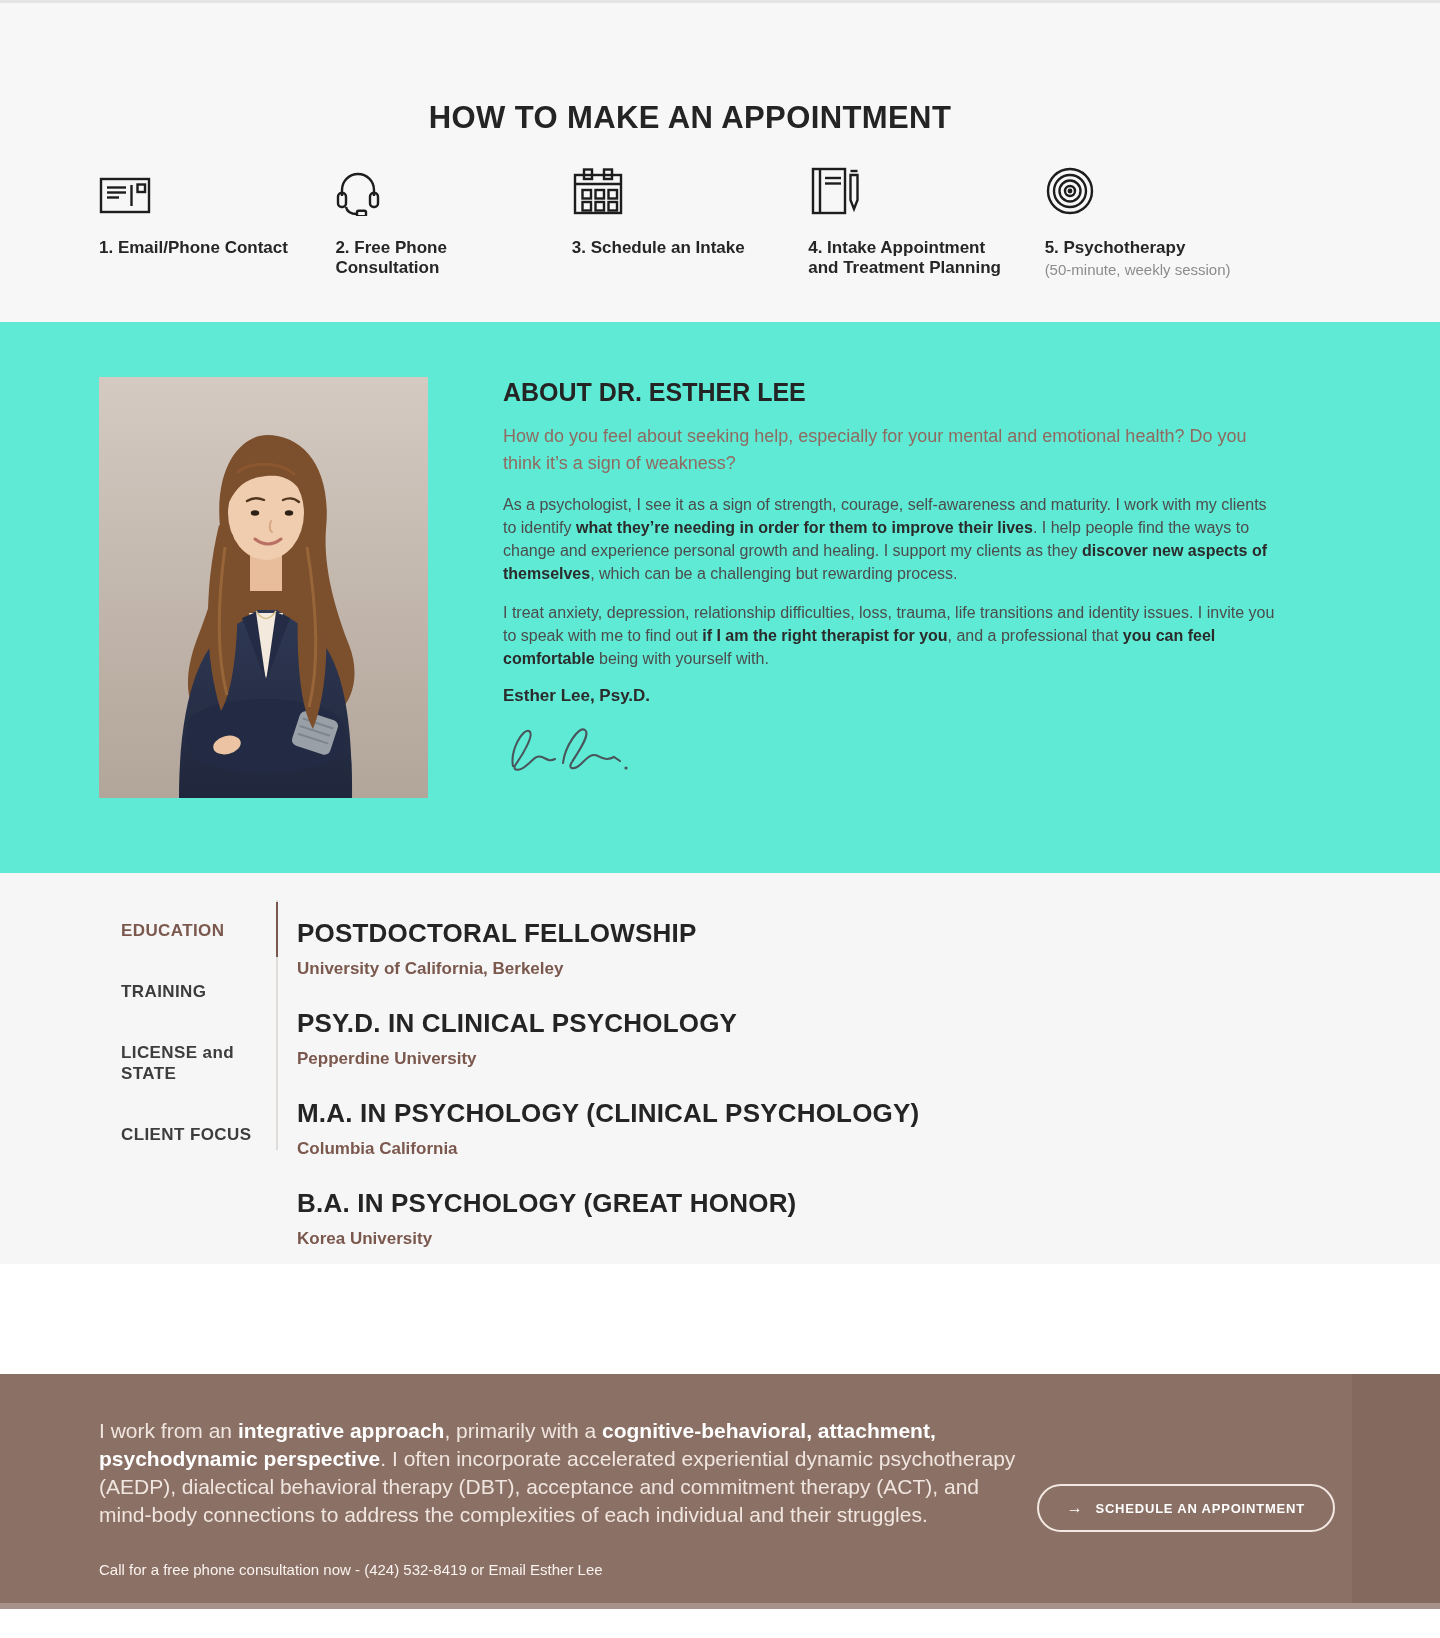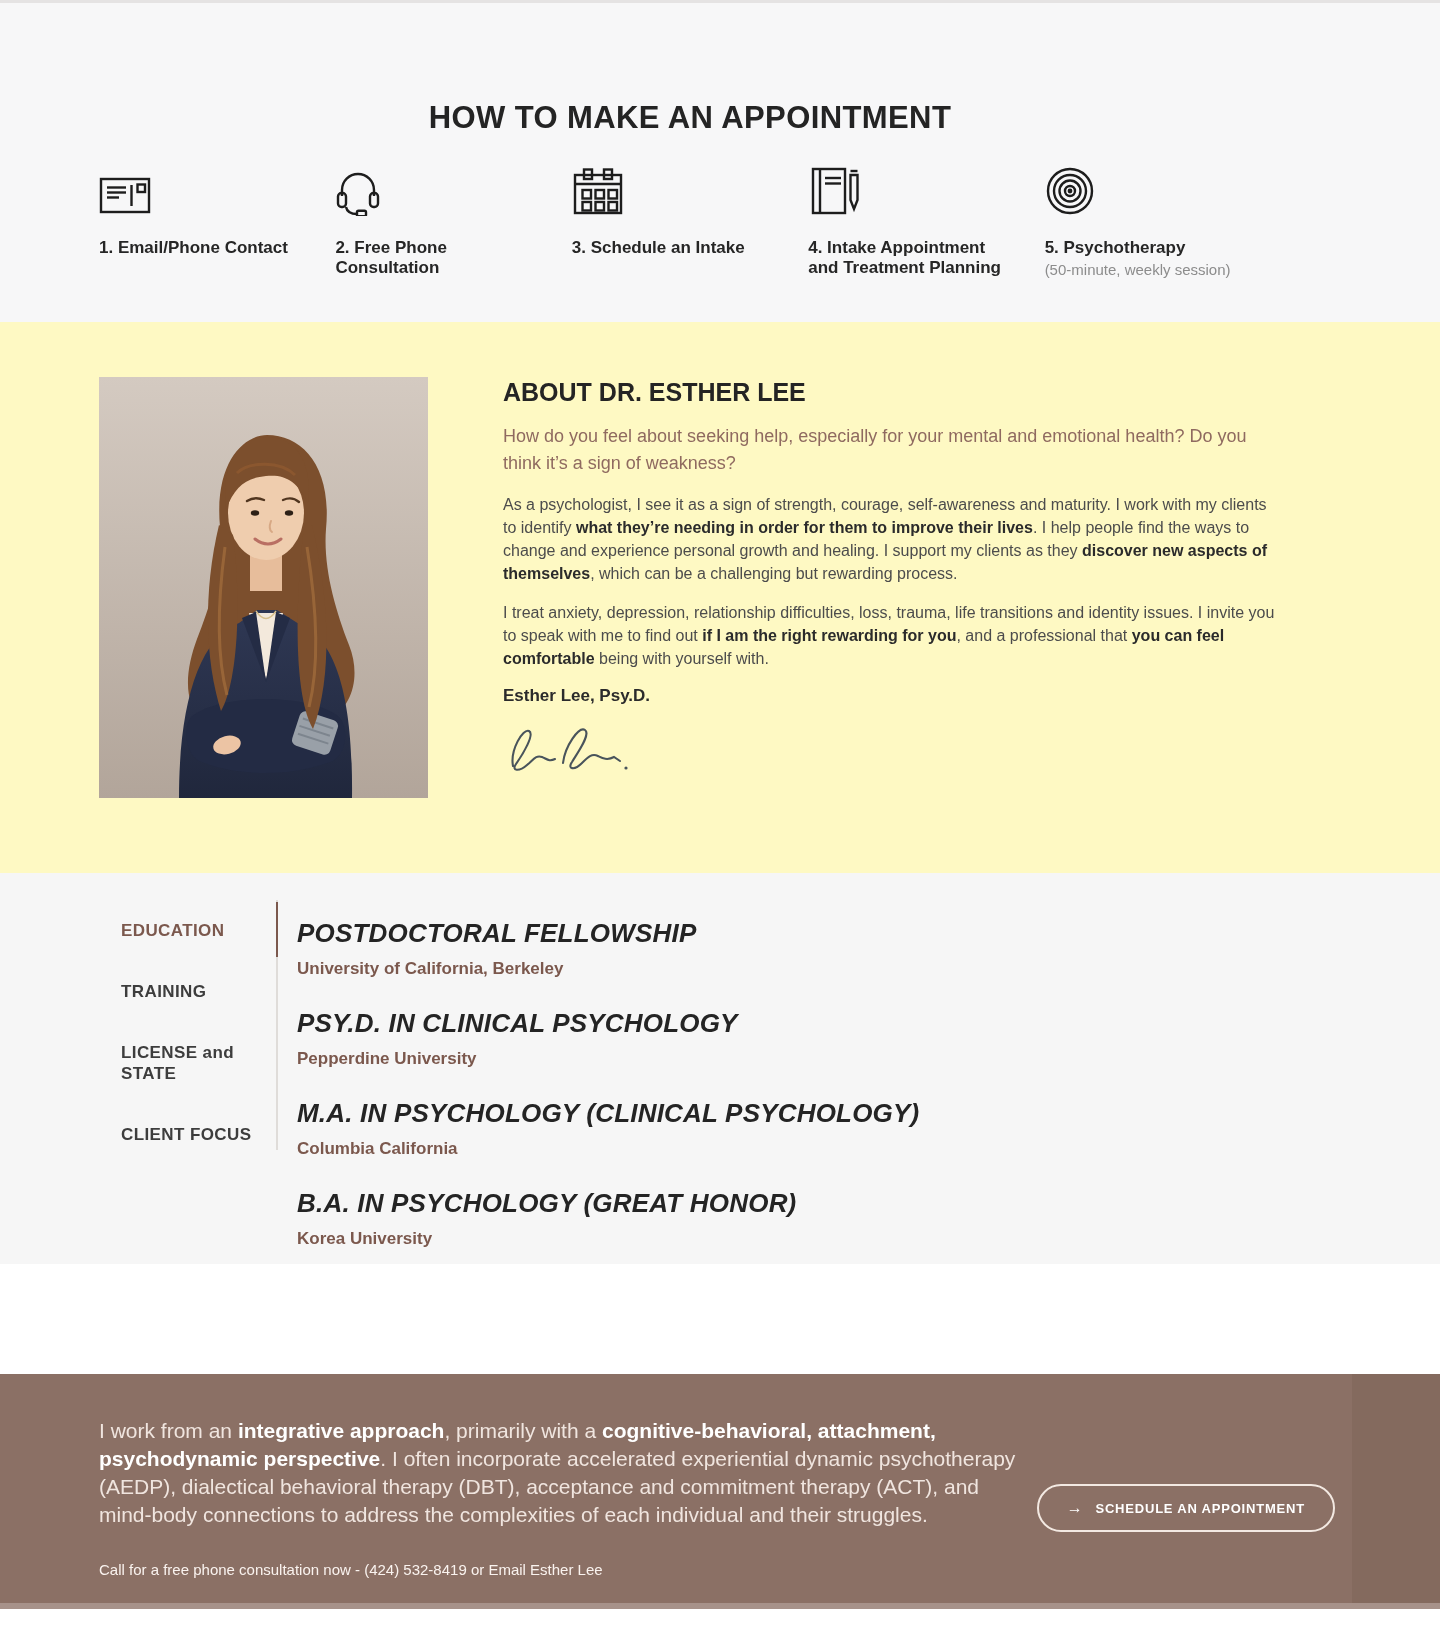--- a/index.html
+++ b/index.html
@@ -24,21 +24,21 @@
   .step { flex:1 1 0; padding-right:8px; }
   .step-icon { height:50px; display:flex; align-items:flex-end; }
   .step-icon svg { display:block; }
   .step-label {
     margin-top:22px; font-size:17px; line-height:20px;
     font-weight:700; color:#262626; white-space:pre-line;
   }
   .step-sub { margin-top:2px; font-size:15px; line-height:19px; color:#8c8c8c; }
 
   
-  .about-section { background:#fef9c3; padding:55px 0 75px; }
+  .about-section { background:#5eead4; padding:55px 0 75px; }
   .about-row { display:flex; }
   .photo-wrap { width:329px; height:421px; flex:none; }
   .photo-wrap svg { display:block; }
   .about-text { flex:1; padding-left:75px; }
   .about-title { margin:0 0 16px; font-size:25px; line-height:30px; font-weight:800; color:#242424; }
   .intro { margin:0 0 16px; font-size:18px; line-height:27px; color:#8f6a60; }
   .para { margin:0 0 16px; font-size:16px; line-height:23px; color:#4c4c4c; }
   .para b { color:#2b2b2b; }
   .signoff { margin-top:14px; font-size:17px; font-weight:700; color:#2b2b2b; }
   .signature { margin-top:12px; }
@@ -51,21 +51,21 @@
     width:132px; margin-bottom:40px; cursor:pointer;
     font-size:17px; line-height:21px; font-weight:600;
     letter-spacing:.4px; color:#3d3d3d;
   }
   .tab.active { color:#7b584d; }
   .divider { width:2px; flex:none; height:250px; margin-top:-18px; background:#dfdcd9; position:relative; }
   .divider-active { position:absolute; top:2px; left:0; width:2px; height:55px; background:#7b584d; }
   .entries { flex:1; padding-left:19px; }
   .entry { margin-bottom:28px; }
   .entry:last-child { margin-bottom:0; }
-  .entry-title { font-size:26px; line-height:30px; font-weight:800; letter-spacing:.2px; color:#242424; margin:0 0 10px;font-style:italic; }
+  .entry-title { font-size:26px; line-height:30px; font-weight:800; letter-spacing:.2px; color:#242424; margin:0 0 10px; }
   .entry-sub { font-size:17px; line-height:22px; color:#7b584d;font-weight:bold; }
 
   
   .cta { position:relative; background:#8b7065; margin-top:110px; padding:43px 0 30px; }
   .cta-shade { position:absolute; top:0; right:0; width:88px; bottom:6px; background:rgba(40,24,18,0.07); }
   .cta-bottom-strip { position:absolute; left:0; right:0; bottom:0; height:6px; background:#a7928a; }
   .cta-content { position:relative; z-index:1; }
   .cta-row { display:flex; align-items:flex-start; }
   .cta-text { width:950px; font-size:21px; line-height:28px; color:#f0e5df; }
   .cta-text b { color:#ffffff; }
@@ -230,21 +230,21 @@
           <path d="M126,170 C118,230 118,280 128,318" stroke="#a8713f" stroke-width="3" fill="none" opacity="0.65"></path>
           <path d="M208,170 C218,232 220,290 210,330" stroke="#a8713f" stroke-width="3" fill="none" opacity="0.65"></path>
           <path d="M138,96 C150,84 182,84 196,98" stroke="#995f31" stroke-width="3" fill="none" opacity="0.5"></path>
         </svg>
       </figure>
 
       <div class="about-text">
         <h2 class="about-title">ABOUT DR. ESTHER LEE</h2>
         <p class="intro">How do you feel about seeking help, especially for your mental and emotional health? Do you think it’s a sign of weakness?</p>
         <p class="para"><span>As a psychologist, I see it as a sign of strength, courage, self-awareness and maturity. I work with my clients to identify </span><b>what they’re needing in order for them to improve their lives</b><span>. I help people find the ways to change and experience personal growth and healing. I support my clients as they </span><b>discover new aspects of themselves</b><span>, which can be a challenging but rewarding process.</span></p>
-        <p class="para"><span>I treat anxiety, depression, relationship difficulties, loss, trauma, life transitions and identity issues. I invite you to speak with me to find out </span><b>if I am the right rewarding for you</b><span>, and a professional that </span><b>you can feel comfortable</b><span> being with yourself with.</span></p>
+        <p class="para"><span>I treat anxiety, depression, relationship difficulties, loss, trauma, life transitions and identity issues. I invite you to speak with me to find out </span><b>if I am the right therapist for you</b><span>, and a professional that </span><b>you can feel comfortable</b><span> being with yourself with.</span></p>
         <div class="signoff">Esther Lee, Psy.D.</div>
         <div class="signature">
           <svg width="140" height="60" viewBox="0 0 140 60" fill="none" stroke="#49545b" stroke-width="2.1" stroke-linecap="round">
             <path d="M10,48 C7,32 20,10 26,13 C32,16 20,36 13,46 C8,53 16,54 24,47 C31,41 33,37 39,39 C44,41 46,44 52,41"></path>
             <path d="M60,45 C62,28 76,8 82,12 C88,16 75,34 69,44 C64,51 71,53 79,45 C85,39 89,35 95,38 C99,40 104,43 111,39 L117,43"></path>
             <circle cx="123" cy="50" r="1.6" fill="#49545b" stroke="none"></circle>
           </svg>
         </div>
       </div>
     </div>

